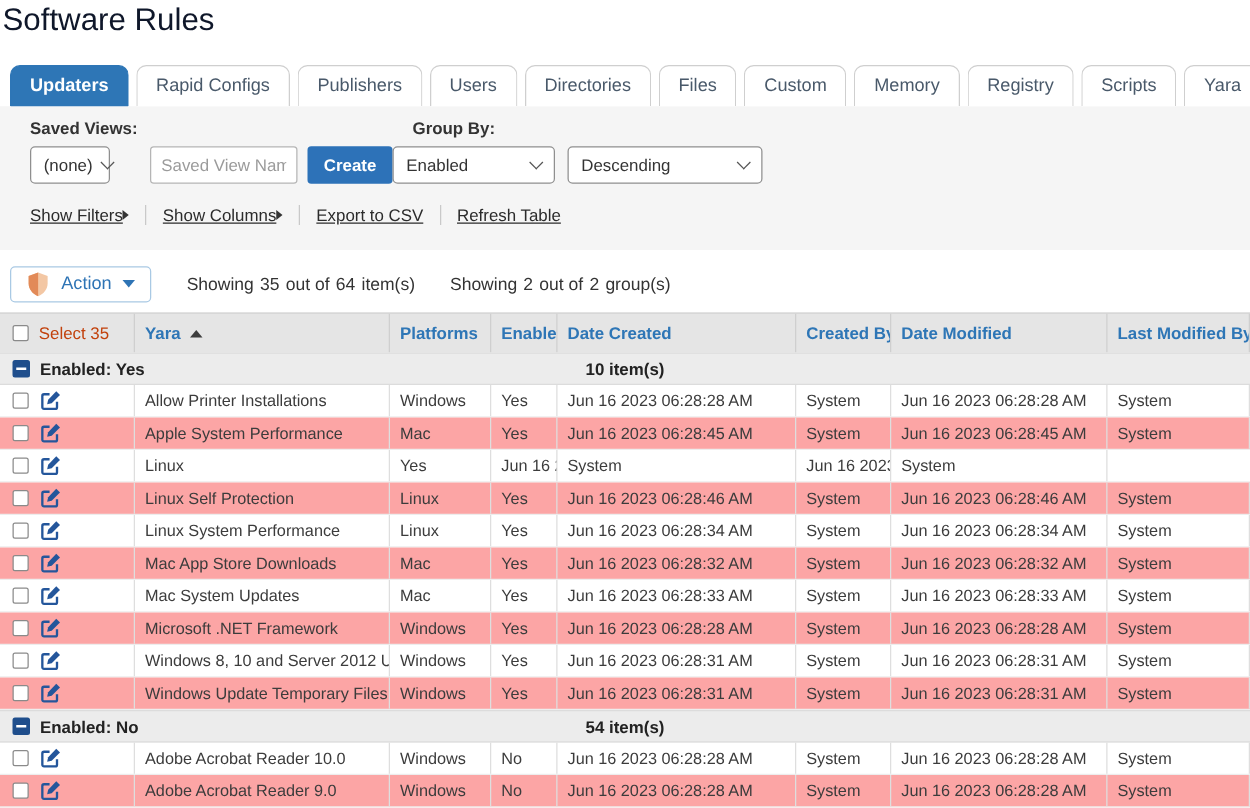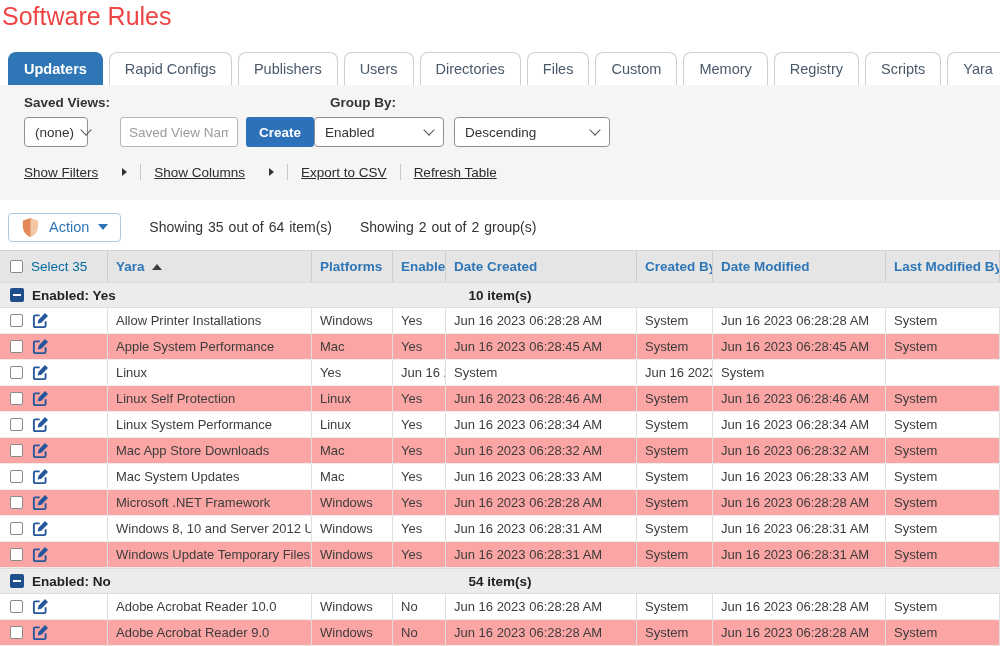--- a/index.html
+++ b/index.html
@@ -1,20 +1,20 @@
 <!DOCTYPE html>
 <html><head>
 <meta charset="utf-8">
 <style>
   * { margin:0; padding:0; box-sizing:border-box; }
   html,body { width:1000px; height:646px; overflow:hidden; background:#fff;
     font-family:"Liberation Sans", sans-serif; color:#333; }
 
   
-  .page-title { font-size:25px; font-weight:400; color:#ef4444; padding:2px 0 0 2px; height:34px; }
+  .page-title { font-size:25px; font-weight:400; color:#0f172a; padding:2px 0 0 2px; height:34px; }
 
   
   .tab-bar { display:flex; align-items:flex-end; gap:6px; padding-left:8px; margin-top:18px; height:33px; }
   .tab { height:33px; line-height:33px; padding:0 15px; background:#fff; border:1px solid #cfcfcf;
     border-bottom:none; border-radius:8px 8px 0 0; color:#49596a; font-size:14.5px; cursor:pointer;
     white-space:nowrap;text-align:right; }
   .tab.active { background:#2e76b6; color:#fff; font-weight:700; border-color:#2e76b6; }
 
   
   .filter-panel { background:#f5f5f5; height:115px; padding:8px 0 0 24px; }
@@ -29,42 +29,42 @@
   .sel-order  { width:156px; }
   .chev { width:8px; height:8px; border-right:1.8px solid #555; border-bottom:1.8px solid #555;
     transform:rotate(45deg); margin-top:-4px; flex:none; margin-left:8px; }
   .sv-input { width:118px; height:30px; border:1px solid #b5b5b5; border-radius:3px; padding:0 8px;
     font-size:13.5px; color:#333; font-family:"Liberation Sans",sans-serif; margin-right:8px; background:#fff; }
   .sv-input::placeholder { color:#9b9b9b; }
   .create-btn { height:30px; padding:0 13px; background:#2d72b8; color:#fff; font-weight:700;
     font-size:13.5px; border:none; border-radius:3px; cursor:pointer; 
     font-family:"Liberation Sans",sans-serif; }
   .links-row { display:flex; align-items:center; margin-top:17px; font-size:13.5px; }
-  .tlink { color:#2b2b2b; text-decoration:underline; cursor:pointer; display:flex; align-items:center; gap:24px; }
+  .tlink { color:#2b2b2b; text-decoration:underline; cursor:pointer; display:flex; align-items:center; gap:0; }
   .arrow-right { width:0; height:0; border-left:5px solid #333; border-top:4px solid transparent;
     border-bottom:4px solid transparent; }
   .link-div { width:1px; height:16px; background:#c9c9c9; margin:0 13px; }
 
   
   .action-bar { display:flex; align-items:center; height:34px; margin:10px 0 6px 8px; }
   .action-btn { display:flex; align-items:center; gap:9px; height:29px; padding:0 12px;
     border:1px solid #a9c9e4; border-radius:4px; background:#fff; cursor:pointer; }
   .action-btn span.txt { color:#2e74b5; font-size:14.5px; }
   .caret-down { width:0; height:0; border-left:5px solid transparent; border-right:5px solid transparent;
     border-top:6px solid #2e74b5; }
   .summary { font-size:14px; color:#333; margin-left:28px; display:flex; gap:5px; align-items:center; }
   .summary b { font-weight:400; }
 
   
   .table { width:1000px; --cols:108px 204px 81px 53px 191px 76px 173px minmax(0,1fr); }
   .thead { display:grid; grid-template-columns:var(--cols); background:#e5e5e5; height:32px;
     border-top:1px solid #d2d2d2; }
   .thead > div { display:flex; align-items:center; padding:0 8px; font-size:13.5px; font-weight:700;
     color:#2e76b6; border-right:1px solid #cfcfcf; white-space:nowrap; overflow:hidden; cursor:pointer; }
-  .thead > div.selcell { color:#0369a1; font-weight:400; gap:8px; padding-left:10px; }
+  .thead > div.selcell { color:#c2410c; font-weight:400; gap:8px; padding-left:10px; }
   .sort-asc { width:0; height:0; border-left:5px solid transparent; border-right:5px solid transparent;
     border-bottom:6px solid #3d3d3d; margin-left:7px; }
   .cbx { width:13px; height:13px; border:1px solid #8a8a8a; border-radius:2px; background:#fff;
     flex:none; cursor:pointer; }
 
   .grow { position:relative; display:flex; align-items:center; height:26px; background:#ececec;
     border-bottom:1px solid #dcdcdc; border-top:1px solid #dcdcdc; padding-left:10px; gap:8px; }
   .minus-box { width:14px; height:14px; background:#1f4e8c; border-radius:2px; position:relative;
     flex:none; cursor:pointer; }
   .minus-box::after { content:""; position:absolute; left:3px; right:3px; top:6px; height:2px; background:#fff; }

